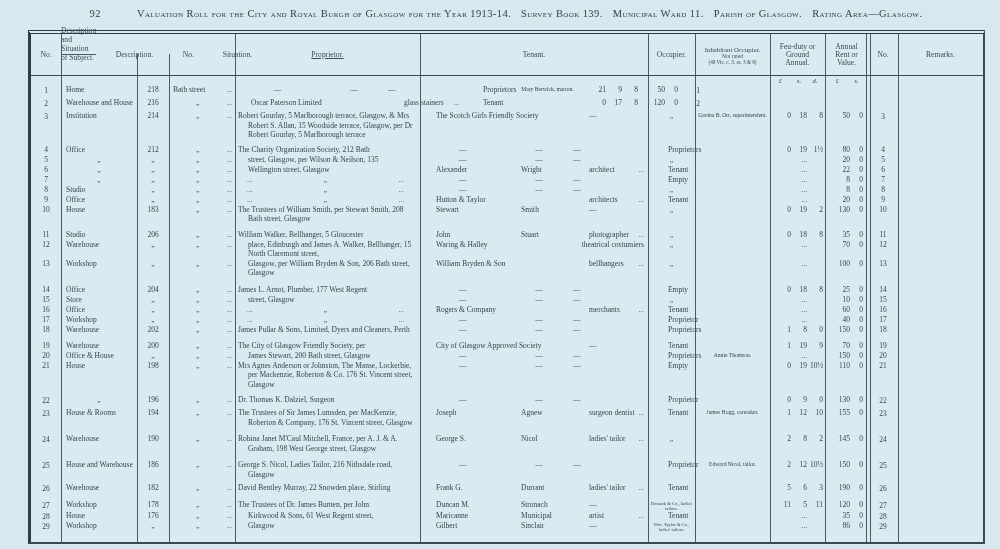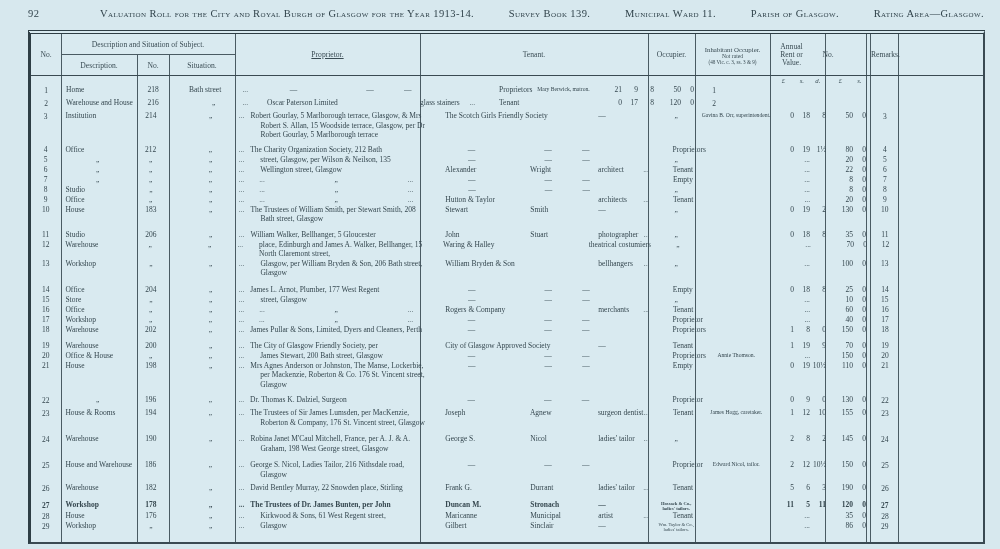--- a/index.html
+++ b/index.html
@@ -6,21 +6,21 @@
   body{
     width:1000px;height:549px;overflow:hidden;
     background:#d7e8ee;
     font-family:"Liberation Serif","DejaVu Serif",serif;
     color:#35474f;
     position:relative;
   }
   
   .pagehead{
     position:absolute;left:28px;right:16px;top:8px;height:16px;
-    display:flex;align-items:baseline;justify-content:space-between;
+    display:flex;align-items:baseline;justify-content:center;
     font-variant:small-caps;letter-spacing:.4px;
     font-size:10.5px;color:#31434b;white-space:nowrap;
   }
   .pagehead .pgnum{font-variant:normal;margin-right:26px;}
   .pagehead .seg{margin-left:10px;}
   
   .vtable{
     position:absolute;left:28px;top:30px;width:952px;height:508px;
     border-left:3px solid #2e3e45;
     border-right:2px solid #3a4a52;
@@ -37,35 +37,35 @@
   
   .thead{
     position:relative;height:41px;flex:0 0 41px;
     border-bottom:1.5px solid #3a4a52;
     display:flex;font-size:7.6px;color:#3a4c54;z-index:2;
   }
   .th{display:flex;align-items:center;justify-content:center;text-align:center;box-sizing:border-box;}
   .w-no{width:30px;} .w-desc{width:76px;} .w-sno{width:32px;} .w-sit{width:66px;}
   .w-prop{width:185px;text-decoration:underline;} .w-ten{width:228px;} .w-occ{width:47px;} .w-inh{width:75px;}
   .w-feu{width:55px;} .w-rent{width:43px;} .w-no2{width:30px;} .w-rem{width:85px;}
-  .descgroup{width:174px;display:flex;flex-direction:column;box-sizing:border-box;}
+  .descgroup{width:174px;display:flex;flex-direction:row;box-sizing:border-box;}
   .descgroup .top{height:20px;border-bottom:1px solid #4a5b63;display:flex;align-items:center;justify-content:center;}
   .descgroup .bot{flex:1;display:flex;}
   .descgroup .bot .th{height:100%;}
   .inhhead{flex-direction:column;line-height:6px;padding-top:2px;}
   .inhhead .s1{font-size:6.8px;} .inhhead .s2{font-size:5.6px;} .inhhead .s3{font-size:5.2px;}
   .feuhead,.renthead{padding:0 4px;line-height:8px;}
   
   .tbody{position:relative;flex:1;display:flex;flex-direction:column;overflow:hidden;font-size:7.5px;line-height:9.5px;z-index:1;}
   .trow{display:flex;align-items:stretch;box-sizing:border-box;}
   .c{box-sizing:border-box;}
   .c.no,.c.no2{width:30px;text-align:center;padding-top:.5px;}
   .c.desc{width:76px;padding-left:5px;}
   .c.sno{width:32px;text-align:center;}
-  .c.sit{width:66px;display:flex;margin-left:16px;}
+  .c.sit{width:66px;display:flex;}
   .c.sit .sittx{flex:1;padding-left:4px;}
   .c.sit .dots{padding-right:3px;color:#4a5b63;}
   .c.prop{width:185px;padding-left:3px;padding-right:3px;}
   .c.prop.hang{padding-left:13px;text-indent:-10px;}
   .c.prop.pi{padding-left:13px;}
   .c.prop.pd{display:flex;justify-content:space-between;padding:0 16px 0 12px;}
   .c.ten{width:228px;display:flex;}
   .t1{width:85px;padding-left:16px;white-space:nowrap;overflow:visible;}
   .t2{width:68px;white-space:nowrap;}
   .t3{flex:1;display:flex;justify-content:space-between;white-space:nowrap;}
@@ -121,20 +121,21 @@
       </div>
     </div>
     <div class="th w-prop">Proprietor.</div>
     <div class="th w-ten">Tenant.</div>
     <div class="th w-occ">Occupier.</div>
     <div class="th w-inh inhhead">
       <span class="s1">Inhabitant Occupier.</span>
       <span class="s2">Not rated</span>
       <span class="s3">(48 Vic. c. 3, ss. 3 &amp; 9)</span>
     </div>
+    <div class="th w-feu feuhead">Feu-duty or Ground Annual.</div>
     <div class="th w-rent renthead">Annual Rent or Value.</div>
     <div class="th w-no2">No.</div>
     <div class="th w-rem">Remarks.</div>
   </div>
 
   <div class="tbody">
       <div class="trow currow">
         <div class="c no"></div>
         <div class="c desc"></div>
         <div class="c sno"></div>
@@ -972,21 +973,21 @@
           <span class="f1">6</span>
           <span class="f2">3</span>
         </div>
         <div class="c rent">
           <span class="r0">190</span>
           <span class="r1">0</span>
         </div>
         <div class="c no2">26</div>
         <div class="c rem"></div>
       </div>
-      <div class="trow" style="padding-top: 7px; font-weight: bold;">
+      <div class="trow" style="padding-top: 7px;">
         <div class="c no">27</div>
         <div class="c desc">Workshop</div>
         <div class="c sno">178</div>
         <div class="c sit">
           <span class="sittx ctr">„</span>
           <span class="dots">...</span>
         </div>
         <div class="c prop hang">The Trustees of Dr. James Bunten, per John</div>
         <div class="c ten">
           <span class="t1">Duncan M.</span>

